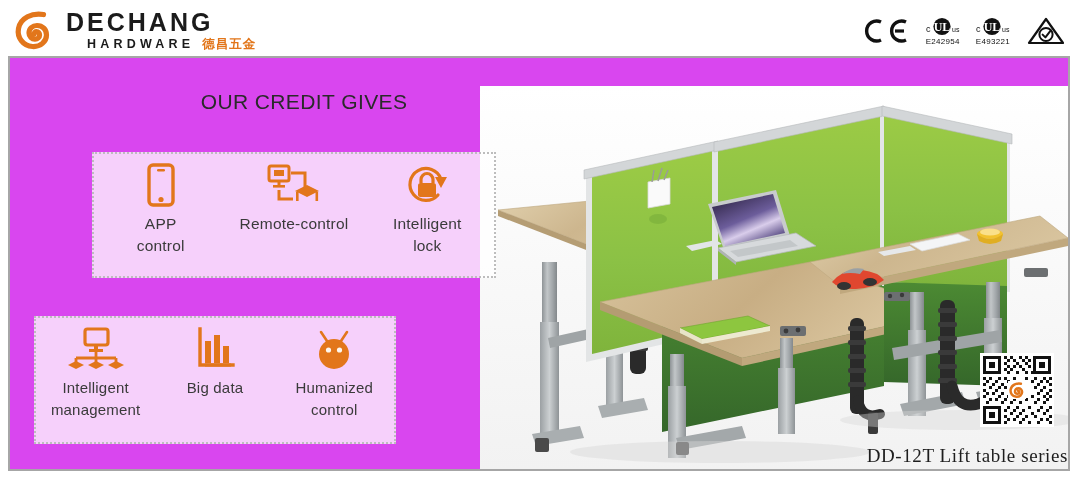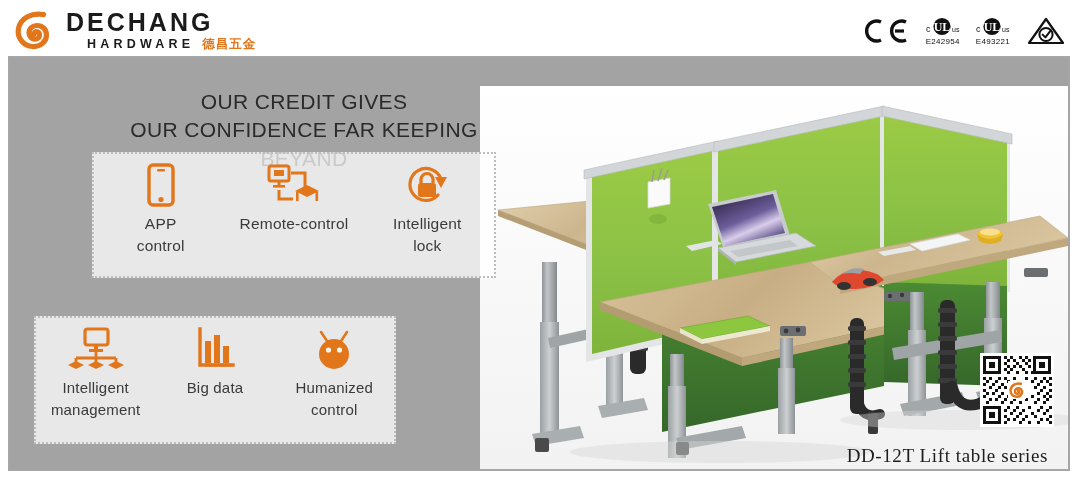--- a/index.html
+++ b/index.html
@@ -32,21 +32,21 @@
   #certs{
     position:absolute;right:14px;top:5px;height:44px;
     display:flex;align-items:center;gap:16px;
   }
   .cert{display:flex;flex-direction:column;align-items:center;justify-content:center;}
   .cert-id{font-size:8px;letter-spacing:.3px;color:#111;margin-top:1px;}
   
   #panel{
     position:absolute;left:8px;top:56px;width:1062px;height:415px;
     border:2px solid #a6a6a6;
-    background:#a3a3a3;
+    background:#d946ef;
     box-sizing:border-box;
     overflow:hidden;
   }
   
   #headline{
     position:absolute;left:94px;top:30px;width:400px;
     text-align:center;color:#2a2a2a;
     font-size:21px;line-height:1.35;letter-spacing:.4px;
   }
   
@@ -71,21 +71,21 @@
   #feature-box-2 .feature-label{font-size:15px;}
   
   #product-photo{
     position:absolute;left:470px;top:28px;width:588px;height:385px;
     overflow:hidden;
   }
   #product-photo svg{display:block;}
   
   #qr-code{position:absolute;right:14px;bottom:42px;width:74px;height:74px;}
   #product-caption{
-    position:absolute;right:20px;bottom:2px;
+    position:absolute;right:0;bottom:2px;
     font-family:"Liberation Serif", serif;
     font-size:19px;color:#1d1d1d;letter-spacing:.6px;
   }
 </style>
 </head>
 <body>
 
 <div id="header">
 
   <div id="brand">
@@ -145,21 +145,20 @@
       </svg>
     </span>
 
   </div>
 </div>
 
 <div id="panel">
 
   <div id="headline">
     <div>OUR CREDIT GIVES</div>
-    <div>OUR CONFIDENCE FAR KEEPING BEYAND</div>
   </div>
 
   <div id="product-photo">
     <svg width="588" height="385" viewBox="0 0 588 385" aria-hidden="true">
       <defs>
         <linearGradient id="woodA" x1="0" y1="0" x2="1" y2="0.4">
           <stop offset="0" stop-color="#E0CFAC"></stop>
           <stop offset="0.45" stop-color="#CDB68E"></stop>
           <stop offset="1" stop-color="#D9C59F"></stop>
         </linearGradient>

